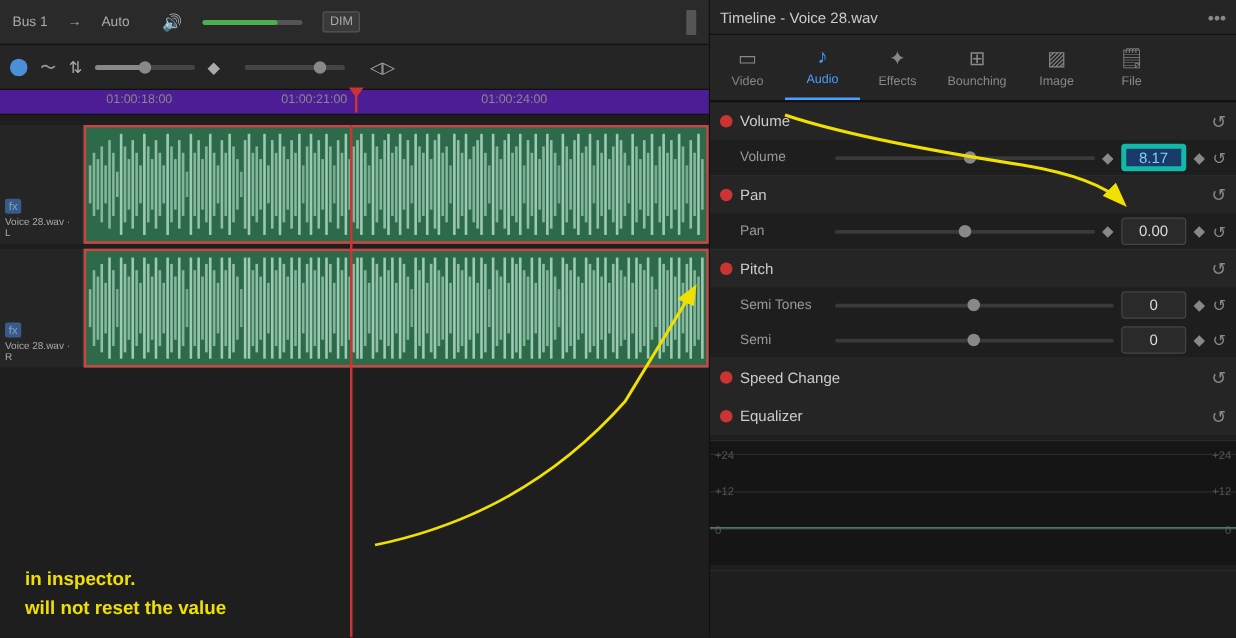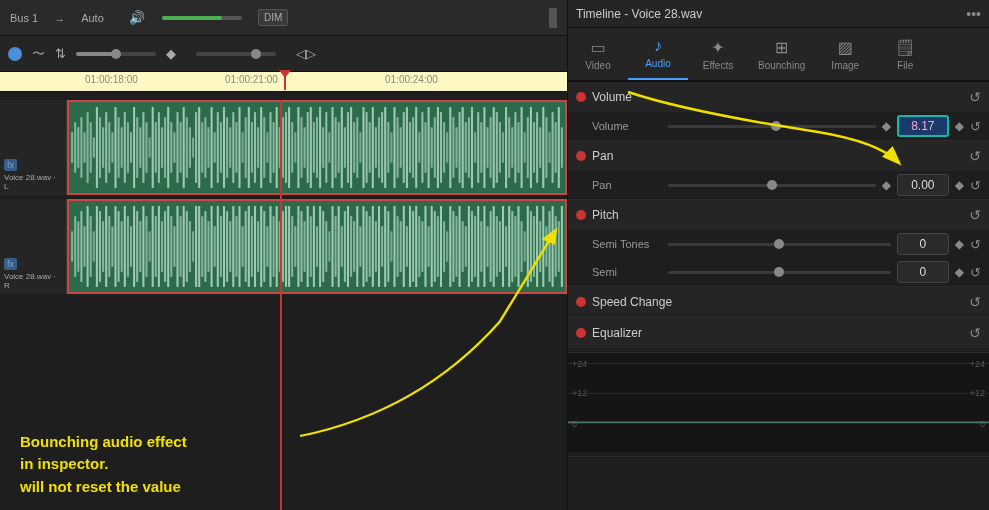--- a/index.html
+++ b/index.html
@@ -109,21 +109,21 @@
       font-size: 13px;
     }
     .track-lr-arrows {
       color: #aaa;
       font-size: 13px;
     }
 
     
     .timeline-ruler {
       height: 20px;
-      background: #fef9c3;
+      background: #4c1d95;
       display: flex;
       align-items: center;
       padding: 0 0 0 55px;
       border-bottom: 1px solid #111;
       position: relative;
     }
     .ruler-time {
       font-size: 10px;
       color: #888;
       position: absolute;
@@ -337,22 +337,22 @@
       border: 1px solid #444;
       border-radius: 3px;
       display: flex;
       align-items: center;
       justify-content: center;
       color: #ddd;
       font-size: 12px;
     }
     .param-value-box.highlighted {
       background: #1a3a6a;
-      border: 2px solid #14b8a6;
-      color: #f9a8d4;
+      border: 4px solid #14b8a6;
+      color: #7dd3fc;
     }
     .param-diamond {
       color: #888;
       font-size: 12px;
       cursor: pointer;
     }
     .param-reset {
       color: #888;
       font-size: 13px;
       cursor: pointer;
@@ -761,21 +761,20 @@
               <rect x="467" y="5" width="2" height="80" opacity="0.9"></rect>
               <rect x="470" y="15" width="2" height="60" opacity="0.7"></rect>
               <rect x="473" y="20" width="2" height="50" opacity="0.7"></rect>
               <rect x="476" y="5" width="2" height="80" opacity="0.9"></rect>
             </g>
           </svg>
         </div>
       </div>
 
       <div class="annotation-text">
-        <div>Bounching audio effect</div>
         <div>in inspector.</div>
         <div>will not reset the value</div>
       </div>
 
       <svg class="arrow-overlay" viewBox="0 0 568 510" preserveAspectRatio="none" style="position:absolute;top:0;left:0;width:568px;height:100%;pointer-events:none;">
 
         <path d="M 300 410 Q 420 380 500 270 Q 530 210 555 160" stroke="#f0e000" stroke-width="2.5" fill="none" marker-end="url(#arrowhead)"></path>
         <defs>
           <marker id="arrowhead" markerWidth="8" markerHeight="6" refX="6" refY="3" orient="auto">
             <polygon points="0 0, 8 3, 0 6" fill="#f0e000"></polygon>

